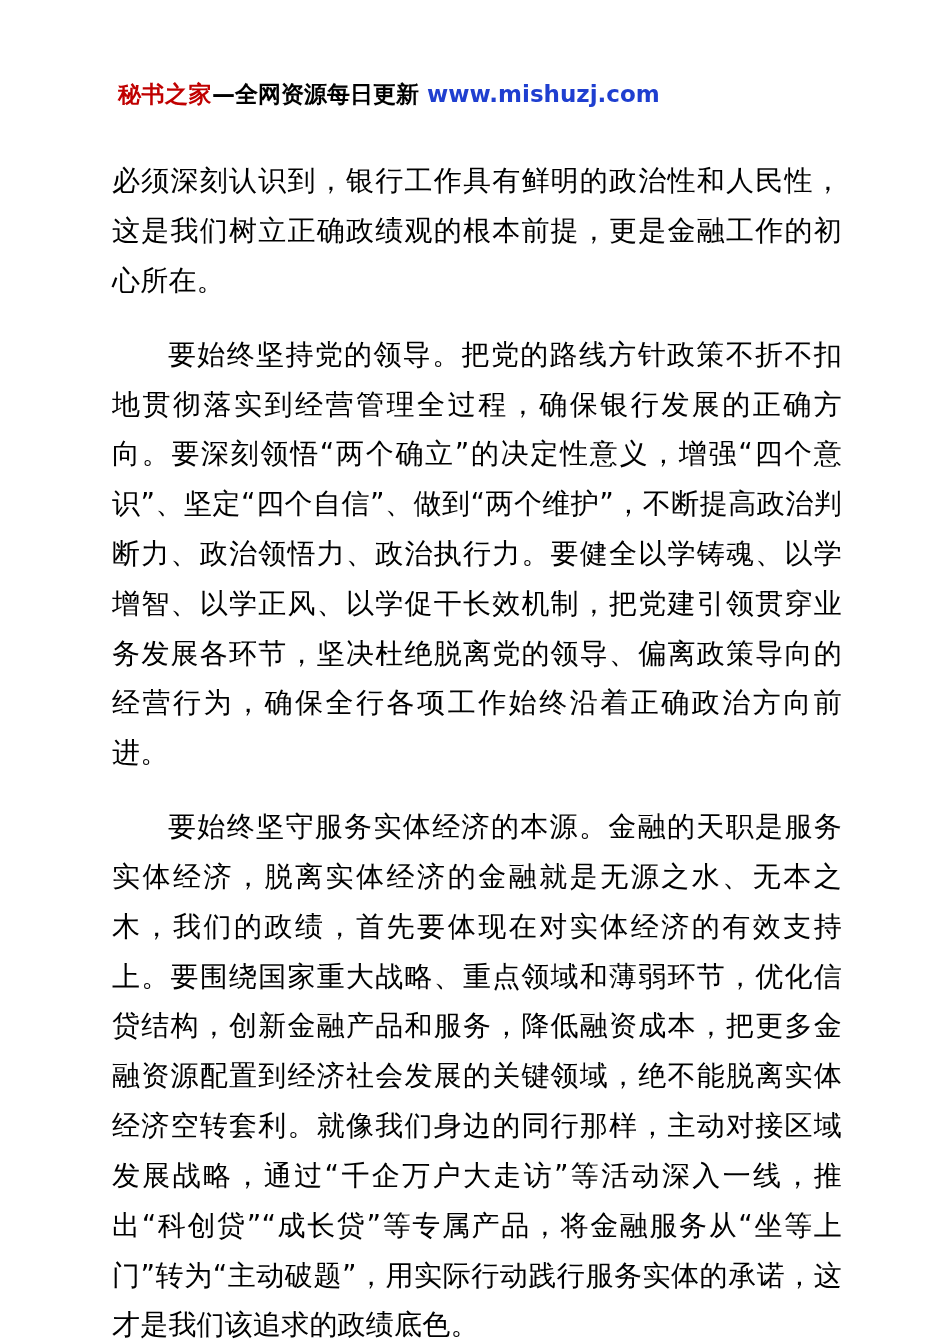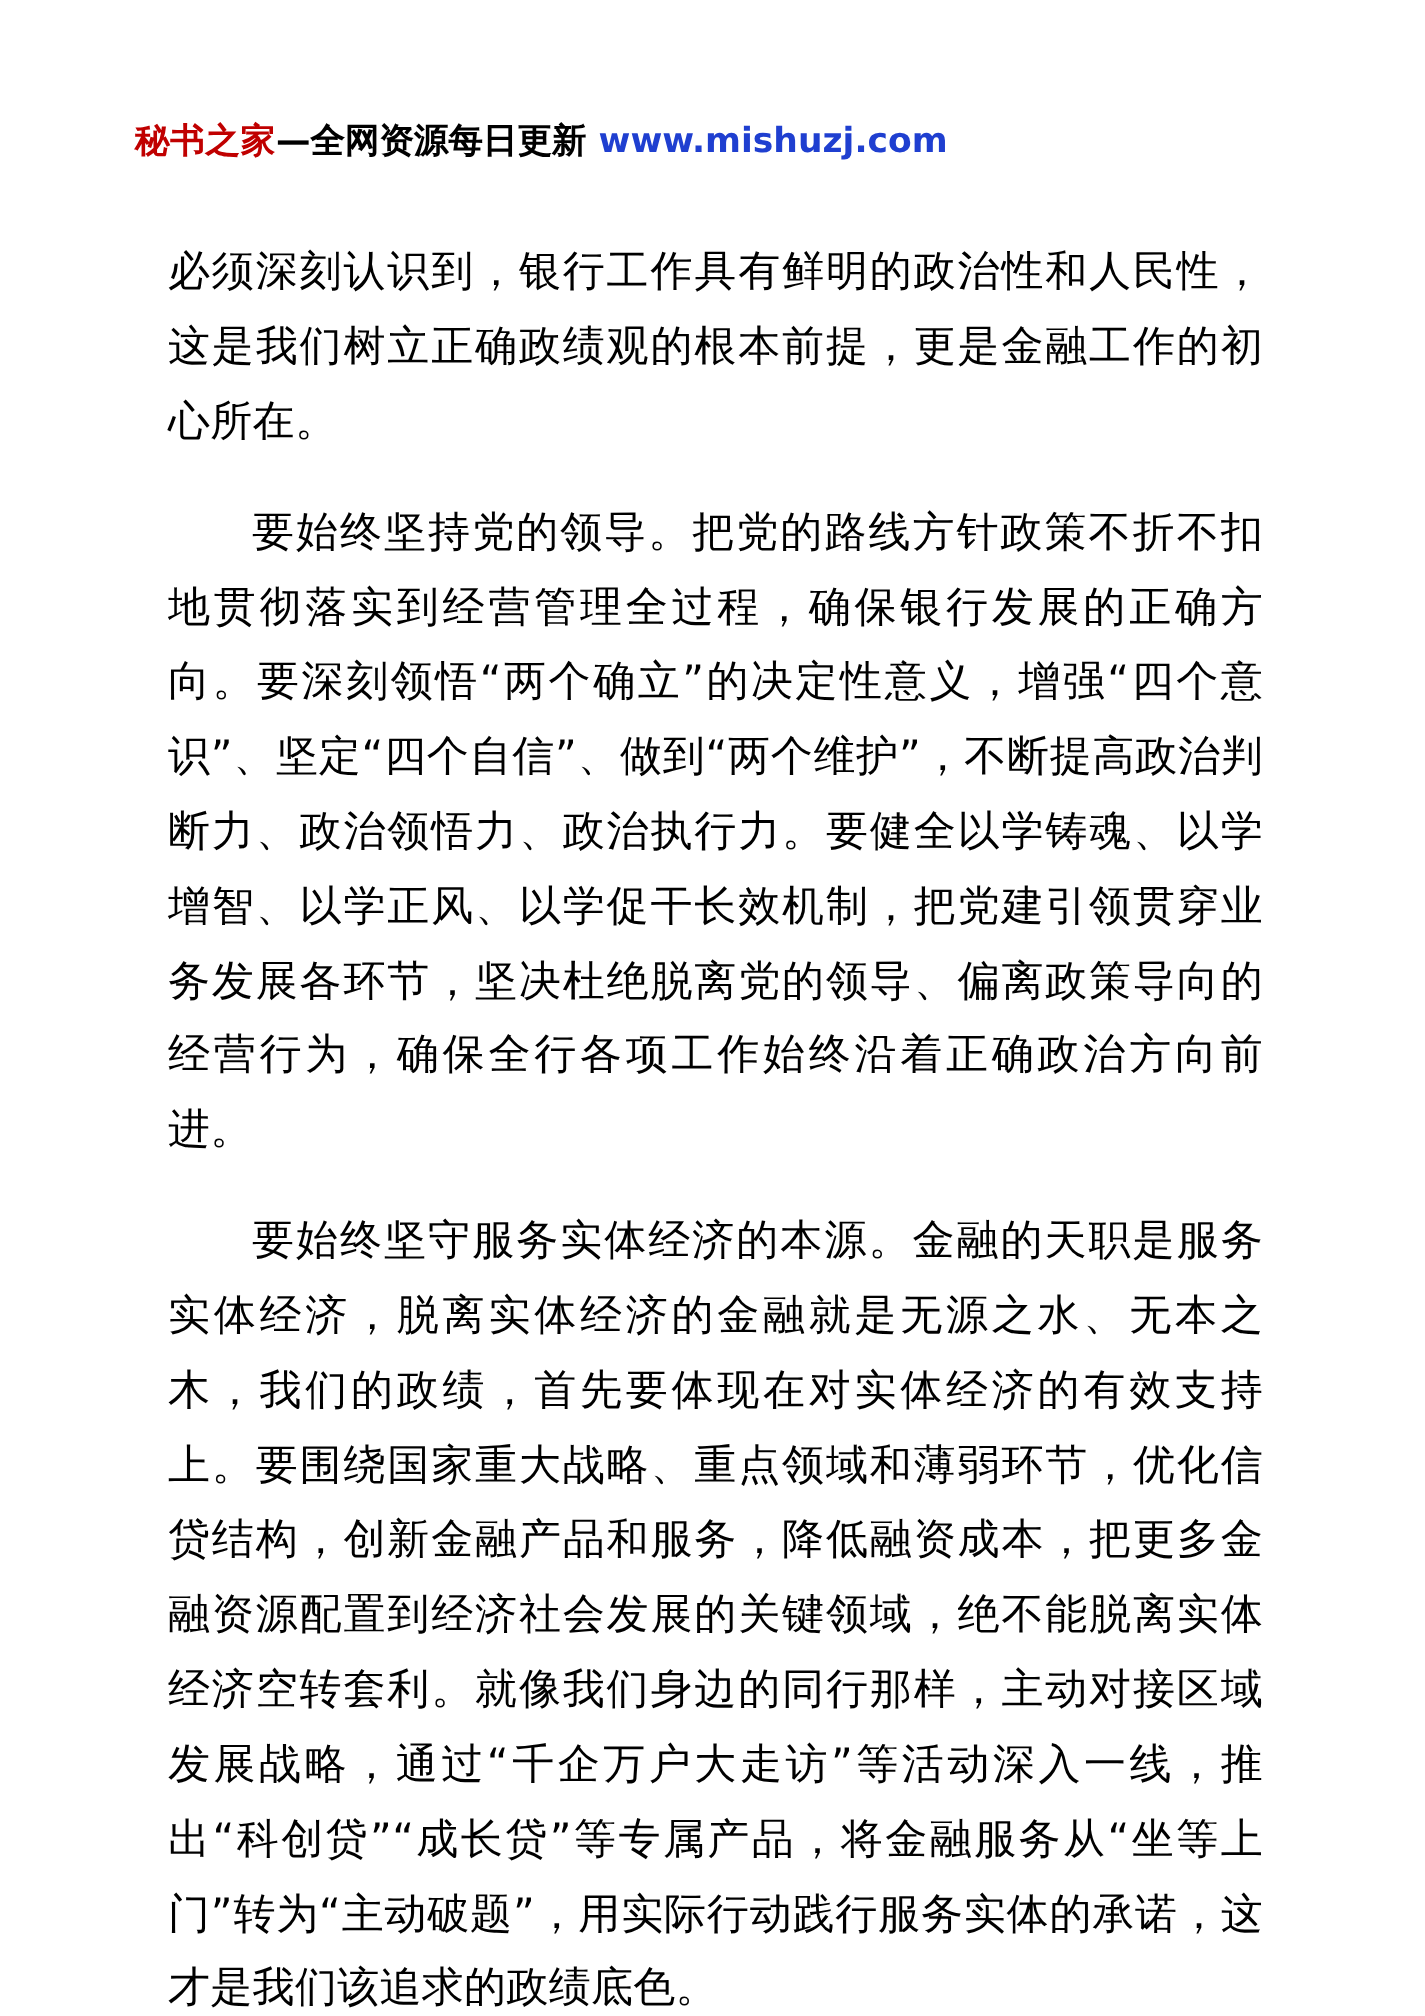--- a/index.html
+++ b/index.html
@@ -17,21 +17,21 @@
   }
   .page {
     width: 950px;
     height: 1344px;
     box-sizing: border-box;
     padding: 0;
     position: relative;
   }
   .header {
     margin-top: 78px;
-    padding-left: 90px;
+    padding-left: 118px;
     padding-right: 100px;
     font-size: 23px;
     font-weight: bold;
     line-height: 1.4;
     white-space: nowrap;
   }
   .header .brand {
     color: #c00000;
     font-weight: bold;
     letter-spacing: 0.5px;

